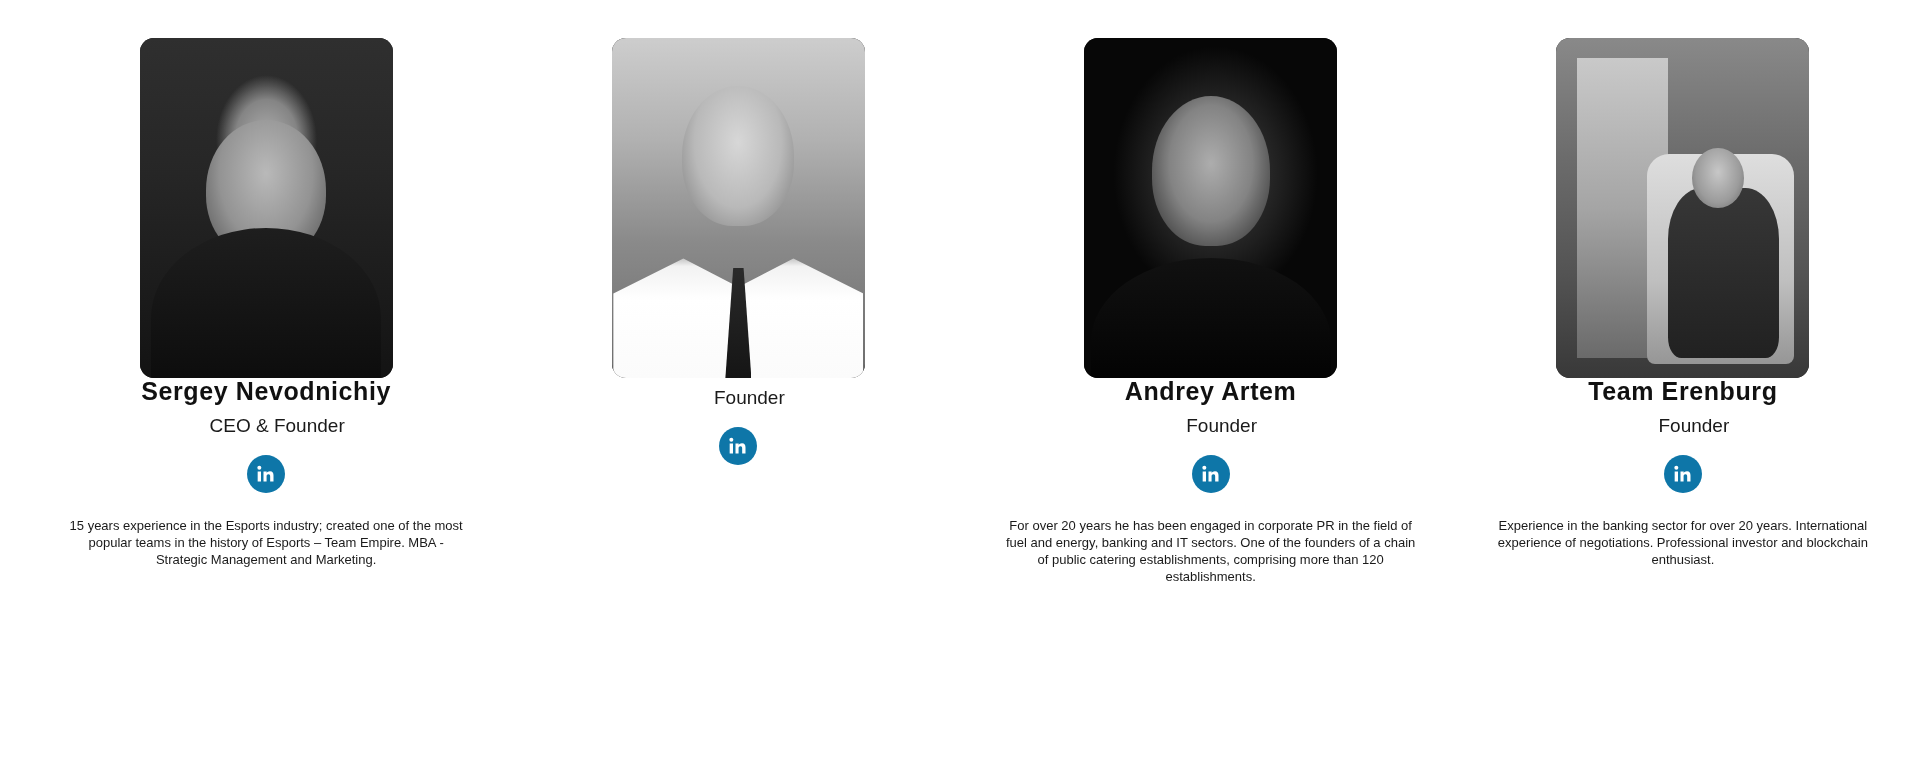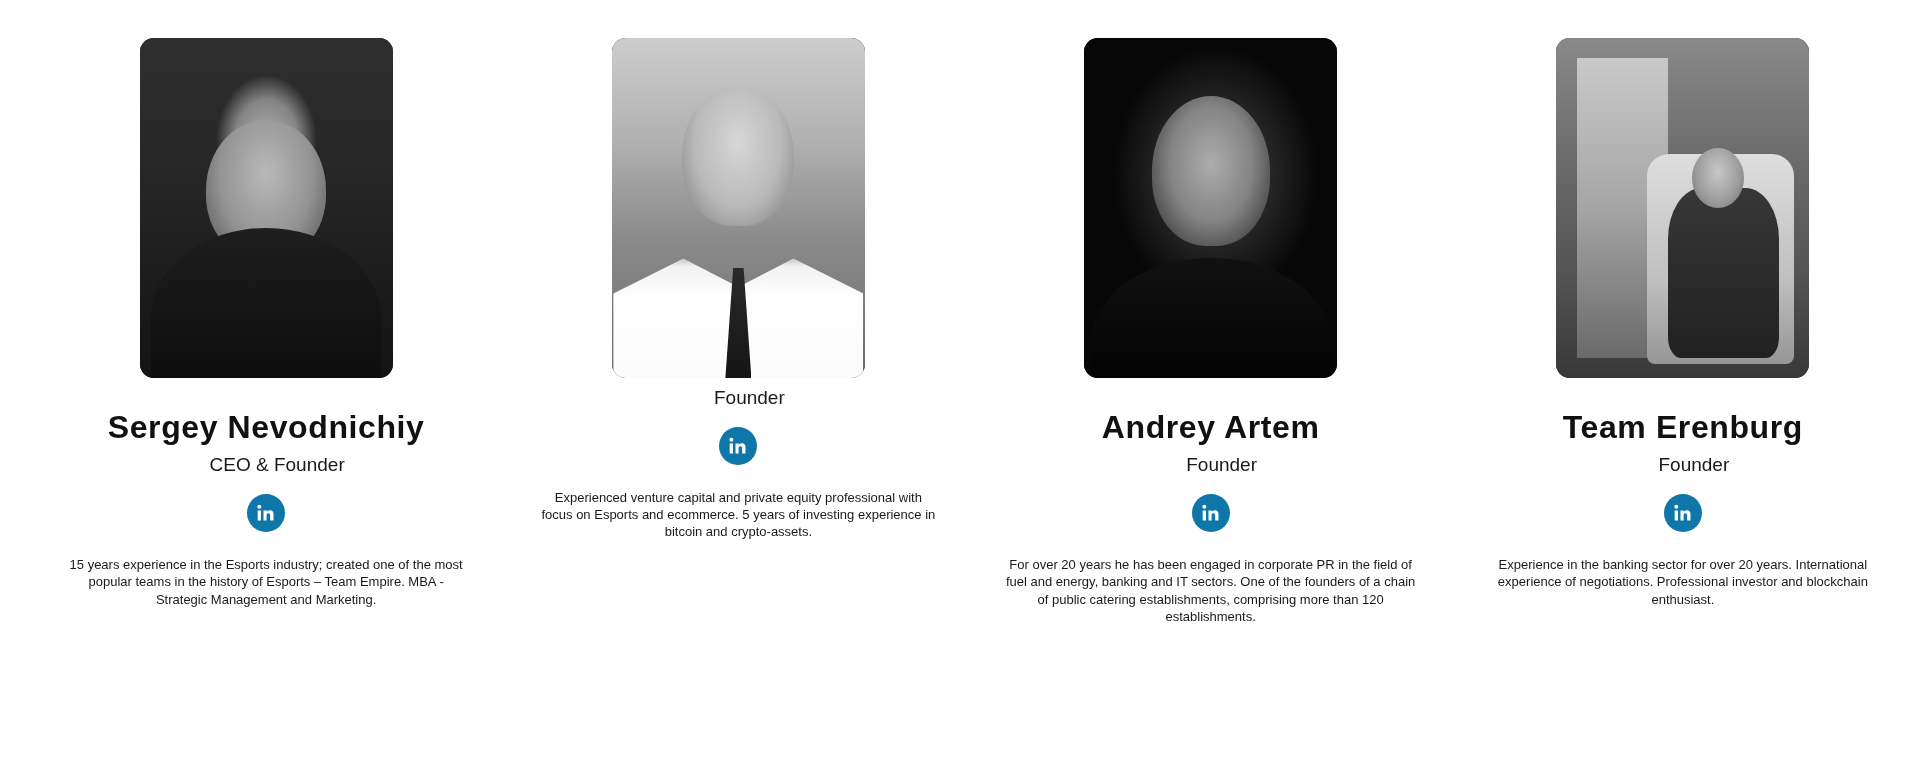--- a/index.html
+++ b/index.html
@@ -155,22 +155,22 @@
   }
   .p4 .head {
     position: absolute;
     right: 26%; bottom: 50%;
     width: 52px; height: 60px;
     border-radius: 50%;
     background: radial-gradient(ellipse at 50% 40%, #cec6bb 0%, #a29a90 60%, #6a645c 100%);
     z-index: 4;
   }
   .name {
-    margin-top: 32px;
-    font-size: 32px;
+    margin-top: 0;
+    font-size: 25px;
     font-weight: bold;
     letter-spacing: 0.6px;
     color: #111111;
     line-height: 1.1;
   }
   .role {
     margin-top: 9px;
     font-size: 19px;
     color: #1a1a1a;
     font-weight: normal;
@@ -226,21 +226,20 @@
         </div>
     </div>
     <div class="role">Founder</div>
     <a class="li-link" href="#">
       <svg width="20" height="20" viewBox="0 0 24 24" aria-hidden="true">
         <rect x="2" y="9" width="4" height="12" fill="#ffffff"></rect>
         <circle cx="4" cy="4.5" r="2.4" fill="#ffffff"></circle>
         <path d="M9 9h3.8v1.8c.6-1.1 2-2.1 4-2.1 3.2 0 4.2 2 4.2 5.1V21h-4v-6.1c0-1.6-.6-2.6-2-2.6-1.2 0-1.9.8-2.2 1.6-.1.3-.1.7-.1 1.1V21H9V9z" fill="#ffffff"></path>
       </svg>
     </a>
-    <div class="bio">Experienced venture capital and private equity professional with focus on Esports and ecommerce. 5 years of investing experience in bitcoin and crypto-assets.</div>
   </div>
 
   <div class="member m3">
     <div class="photo-wrap">
       <div class="photo-inner p3"></div>
     </div>
     <div class="name">Andrey Artem</div>
     <div class="role">Founder</div>
     <a class="li-link" href="#">
       <svg width="20" height="20" viewBox="0 0 24 24" aria-hidden="true">

